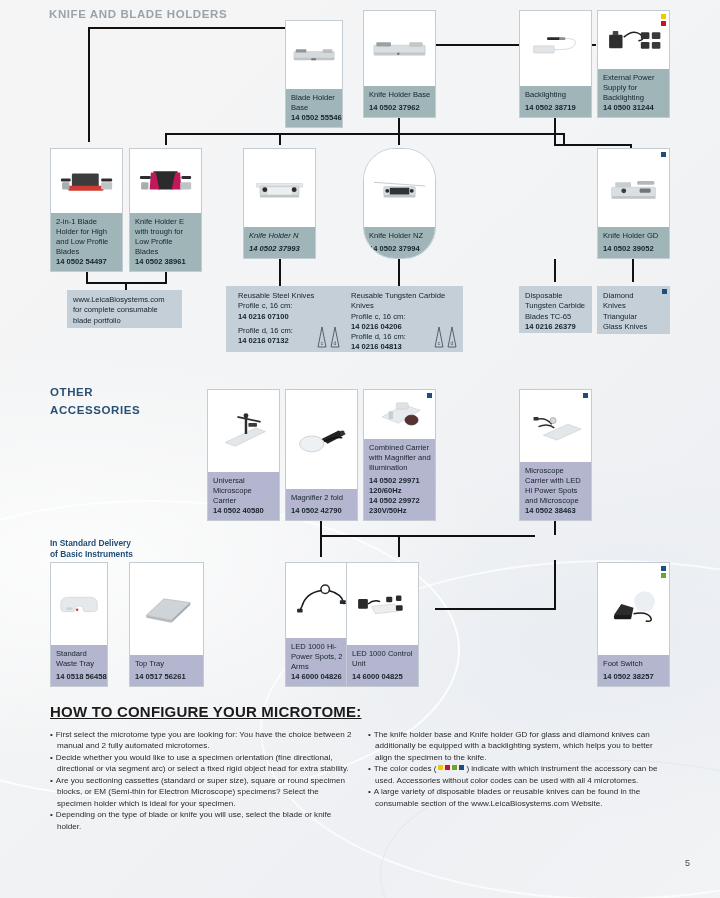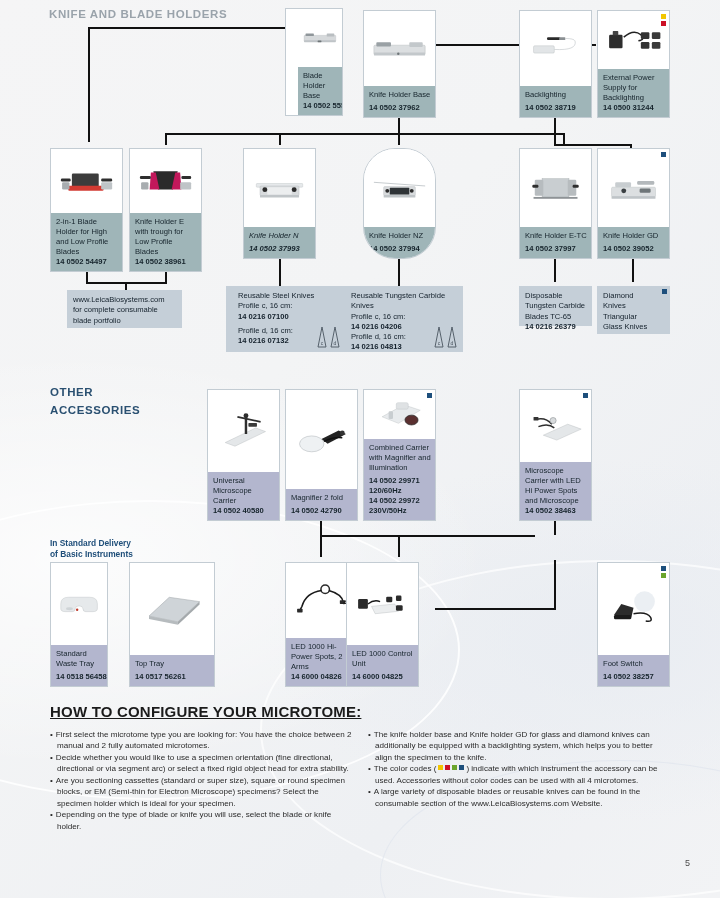--- a/index.html
+++ b/index.html
@@ -148,21 +148,21 @@
   <div class="ln" style="left:632px; top:259px; width:2px; height:23px;"></div>
 
   <div class="ln" style="left:320px; top:521px; width:2px; height:36px;"></div>
   <div class="ln" style="left:320px; top:535px; width:215px; height:2px;"></div>
   <div class="ln" style="left:398px; top:535px; width:2px; height:22px;"></div>
   <div class="ln" style="left:554px; top:521px; width:2px; height:14px;"></div>
 
   <div class="ln" style="left:435px; top:608px; width:120px; height:2px;"></div>
   <div class="ln" style="left:554px; top:560px; width:2px; height:50px;"></div>
 
-  <div class="card" style="left:285px; top:8px; width:58px; height:108px;padding-left:12px;">
+  <div class="card" style="left:285px; top:20px; width:58px; height:108px;">
     <div class="img">
       <svg class="art" viewBox="0 0 100 60">
         <rect x="8" y="24" width="84" height="16" rx="2" fill="#d6d9db" stroke="#aeb3b6" stroke-width="0.7"></rect>
         <rect x="12" y="19" width="22" height="7" rx="1.5" fill="#8f969a"></rect>
         <rect x="68" y="19" width="20" height="8" rx="1.5" fill="#b9bec1"></rect>
         <rect x="8" y="37" width="84" height="5" rx="1.5" fill="#bfc4c7"></rect>
         <rect x="44" y="38" width="10" height="4" rx="1" fill="#6f7679"></rect>
       </svg>
     </div>
     <div class="cap">
@@ -290,37 +290,20 @@
         <rect x="24" y="41" width="52" height="4" rx="1" fill="#c0c5c8"></rect>
       </svg>
     </div>
     <div class="cap">
       <span class="nm">Knife Holder NZ</span>
       <span class="sp"></span>
       <span class="code">14 0502 37994</span>
     </div>
   </div>
 
-  <div class="card" style="left:519px; top:148px; width:73px; height:111px;">
-    <div class="img">
-      <svg class="art" viewBox="0 0 100 60">
-        <rect x="28" y="14" width="44" height="30" fill="#c9ced1" stroke="#a8adb0" stroke-width="0.7"></rect>
-        <rect x="16" y="16" width="14" height="26" rx="2" fill="#b7bcbf"></rect>
-        <rect x="70" y="16" width="14" height="26" rx="2" fill="#b7bcbf"></rect>
-        <rect x="12" y="24" width="10" height="5" rx="2" fill="#2e2e2e"></rect>
-        <rect x="78" y="24" width="10" height="5" rx="2" fill="#2e2e2e"></rect>
-        <rect x="14" y="44" width="72" height="3" fill="#8e9396"></rect>
-      </svg>
-    </div>
-    <div class="cap">
-      <span class="nm">Knife Holder E-TC</span>
-      <span class="sp"></span>
-      <span class="code">14 0502 37997</span>
-    </div>
-  </div>
 
   <div class="card" style="left:597px; top:148px; width:73px; height:111px;">
     <div class="img">
       <div class="dots">
         <span class="dot" style="background:#1d4f7c;"></span>
       </div>
       <svg class="art" viewBox="0 0 100 60">
         <rect x="14" y="28" width="72" height="16" rx="2" fill="#dcdfe1" stroke="#b0b5b8" stroke-width="0.6"></rect>
         <rect x="20" y="20" width="26" height="8" rx="2" fill="#c8cdd0"></rect>
         <rect x="56" y="18" width="28" height="6" rx="2" fill="#b4b9bc"></rect>
@@ -373,21 +356,21 @@
         <path d="M5 1 L9 21 L1 21 Z" fill="none" stroke="#4a5560" stroke-width="0.9"></path>
         <text x="5" y="19" font-size="5" text-anchor="middle" fill="#4a5560" font-family="Liberation Sans, sans-serif">c</text>
       </svg>
       <svg width="10" height="22" viewBox="0 0 10 22">
         <path d="M5 1 L9 21 L1 21 Z" fill="none" stroke="#4a5560" stroke-width="0.9"></path>
         <text x="5" y="19" font-size="5" text-anchor="middle" fill="#4a5560" font-family="Liberation Sans, sans-serif">d</text>
       </svg>
     </span>
   </div>
 
-  <div class="infobox" style="left:519px; top:286px; width:73px; height:40px;">
+  <div class="infobox" style="left:519px; top:286px; width:73px; height:47px;">
     <span>Disposable</span><br>
     <span>Tungsten Carbide</span><br>
     <span>Blades TC-65</span><br>
     <b>14 0216 26379</b>
   </div>
 
   <div class="infobox" style="left:597px; top:286px; width:73px; height:48px;">
     <div class="dots">
       <span class="dot" style="background:#1d4f7c;"></span>
     </div>
@@ -478,21 +461,21 @@
         <circle cx="46" cy="42" r="2.5" fill="#c0392b"></circle>
       </svg>
     </div>
     <div class="cap">
       <span class="nm">Standard Waste Tray</span>
       <span class="sp"></span>
       <span class="code">14 0518 56458</span>
     </div>
   </div>
 
-  <div class="card lav" style="left:129px; top:562px; width:86px; height:125px;">
+  <div class="card lav" style="left:129px; top:562px; width:75px; height:125px;">
     <div class="img">
       <svg class="art" viewBox="0 0 100 60">
         <path d="M18 40 L46 14 L88 20 L58 48 Z" fill="#cfd4d8" stroke="#a8adb0" stroke-width="0.8"></path>
         <path d="M18 40 L58 48 L58 52 L18 44 Z" fill="#b6bbbe"></path>
         <path d="M58 48 L88 20 L88 24 L58 52 Z" fill="#a4a9ac"></path>
       </svg>
     </div>
     <div class="cap">
       <span class="nm">Top Tray</span>
       <span class="sp"></span>

